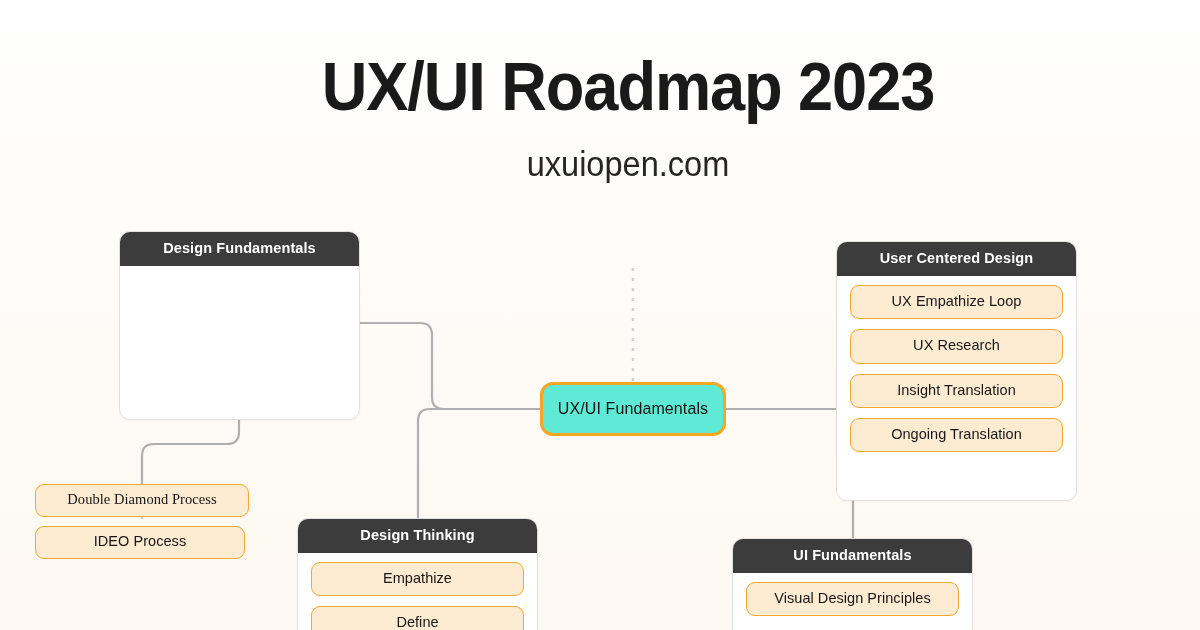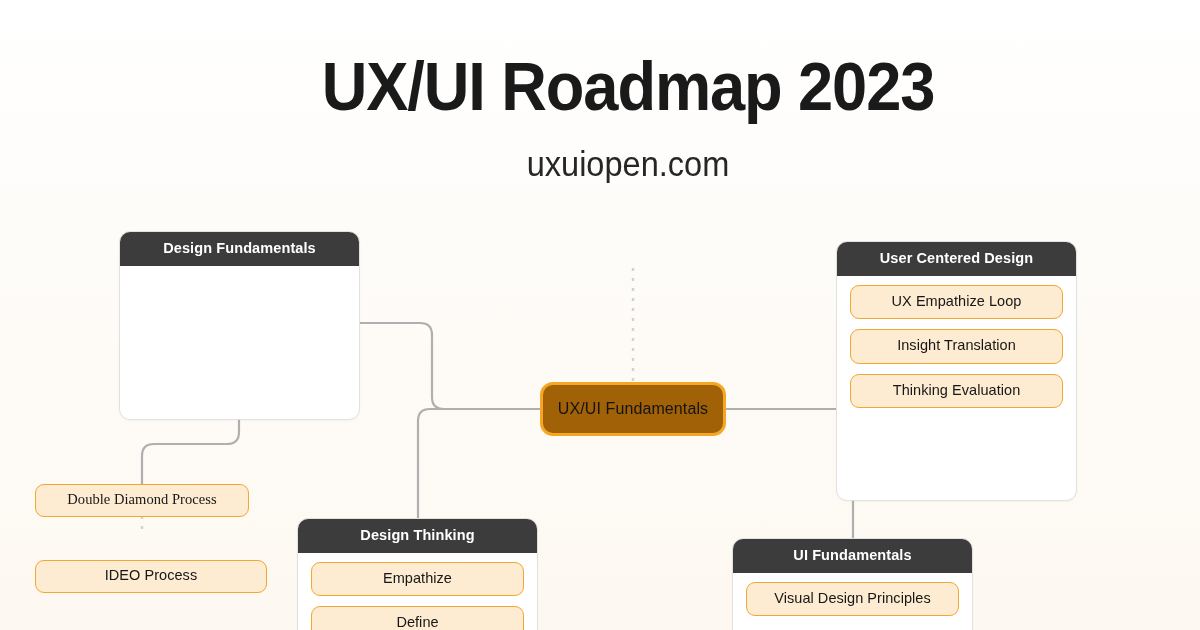--- a/index.html
+++ b/index.html
@@ -116,21 +116,21 @@
     position: absolute;
     box-sizing: border-box;
     display: flex;
     align-items: center;
     justify-content: center;
   }
 
   
   .hub {
     position: absolute;
-    background: #a16207;
+    background: #5eead4;
     border: 3px solid #F5A623;
     border-radius: 13px;
     display: flex;
     align-items: center;
     justify-content: center;
     font-size: 16px;
     font-weight: 400;
     color: #141414;
     box-sizing: border-box;
     letter-spacing: 0.1px;
@@ -164,39 +164,40 @@
   </svg>
 
   <div class="card" style="left:119px; top:231px; width:241px; height:189px;">
     <div class="card-header">Design Fundamentals</div>
   </div>
 
   <div class="card" style="left:836px; top:241px; width:241px; height:260px;">
     <div class="card-header">User Centered Design</div>
     <div class="card-body">
       <div class="pill">UX Empathize Loop</div>
+      <div class="pill">UX Research</div>
       <div class="pill">Insight Translation</div>
-      <div class="pill">Thinking Evaluation</div>
+      <div class="pill">Ongoing Translation</div>
     </div>
   </div>
 
   <div class="card" style="left:297px; top:518px; width:241px; height:190px;">
     <div class="card-header">Design Thinking</div>
     <div class="card-body">
       <div class="pill">Empathize</div>
       <div class="pill">Define</div>
     </div>
   </div>
 
   <div class="card" style="left:732px; top:538px; width:241px; height:150px;">
     <div class="card-header">UI Fundamentals</div>
     <div class="card-body">
       <div class="pill">Visual Design Principles</div>
     </div>
   </div>
 
   <div class="pill pill-free" style="left:35px; top:484px; width:214px; height:33px;font-family:Liberation Serif, serif;">Double Diamond Process</div>
 
-  <div class="pill pill-free" style="left:35px; top:560px; width:232px; height:33px;">IDEO Process</div>
+  <div class="pill pill-free" style="left:35px; top:526px; width:210px; height:33px;">IDEO Process</div>
 
   <div class="hub" style="left:540px; top:382px; width:186px; height:54px;">UX/UI Fundamentals</div>
 
 </div>
 
 </body></html>

